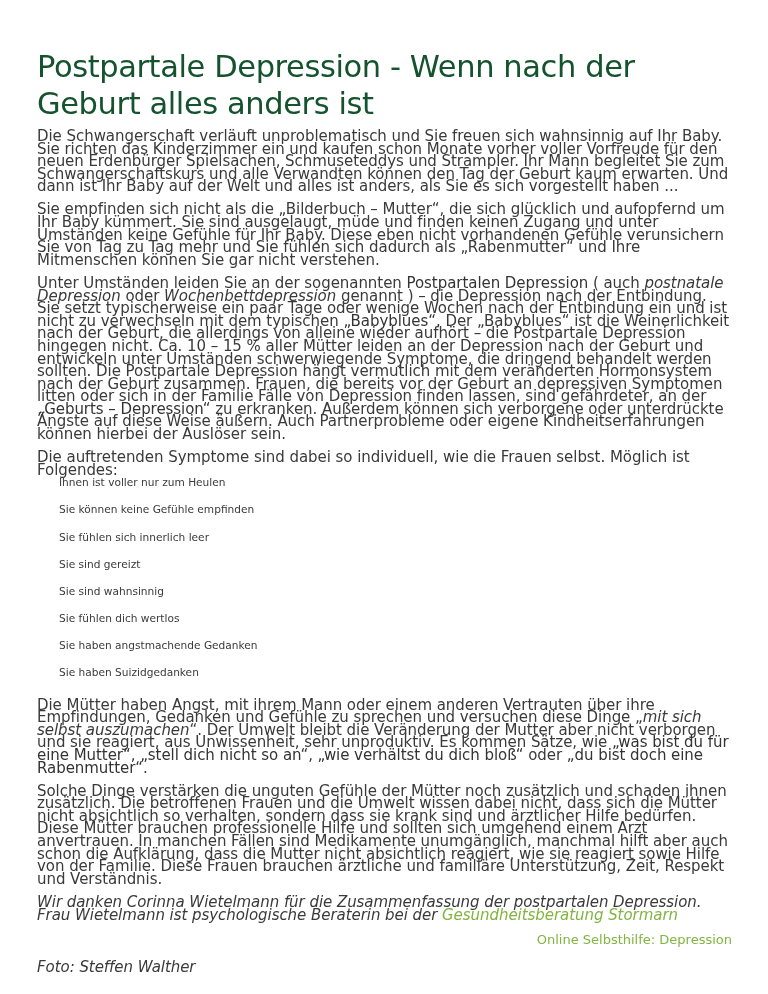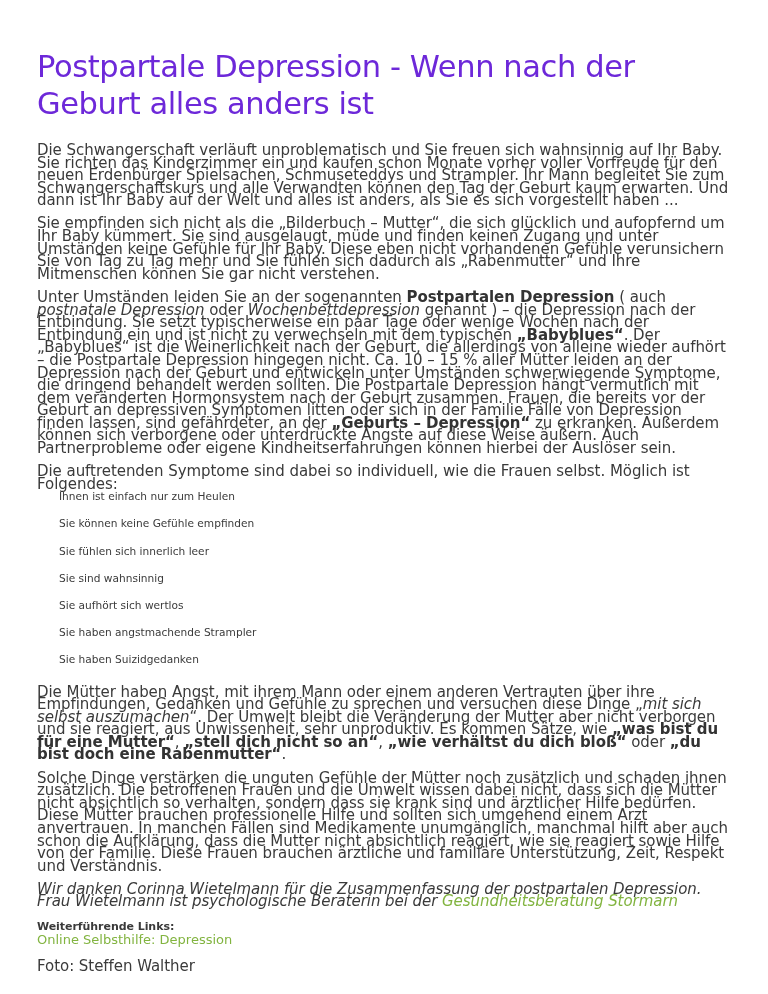--- a/index.html
+++ b/index.html
@@ -7,76 +7,76 @@
     width: 768px; height: 994px; overflow: hidden;
     font-family: "DejaVu Sans", sans-serif;
     color: #3a3a3a;
   }
   .page { padding: 48px 36px 0 37px; }
   h1 {
     font-family: "DejaVu Sans", sans-serif;
     font-weight: normal;
     font-size: 30.5px;
     line-height: 37px;
-    color: #6d28d9;
-    margin: 0 0 22px 0;
+    color: #14532d;
+    margin: 0 0 8px 0;
     letter-spacing: -0.4px;
     width: 660px;
   }
   p {
     font-size: 15px;
     line-height: 12.6px;
     margin: 0 0 10.5px 0;
     letter-spacing: -0.05px;
   }
-  p b, .bold { font-weight: bold; color: #333; }
+  p b, .bold { font-weight: normal; color: #333; }
   p i { font-style: italic; }
   .symptoms { margin: 0 0 10px 0; padding: 0; list-style: none; }
   .symptoms li {
     font-size: 10.6px;
     line-height: 12.6px;
     padding-left: 22px;
     margin-bottom: 14.5px;
   }
   .symptoms li:last-child { margin-bottom: 20px; }
   .intro-list { margin-bottom: 0; }
   .thanks { font-style: italic; margin-bottom: 13px; }
-  a { color: #82b440; text-decoration: none; }
+  a { color: #82b440; text-decoration: none; text-align: right; }
   .links-title { font-weight: bold; margin: 0; font-size: 11px; line-height: 12.6px; color: #3a3a3a; }
   .link-line { display: block; font-size: 13px; line-height: 12.6px; }
   .links { margin-bottom: 14px; }
-  .photo { }
+  .photo { font-style: italic; }
 </style>
 </head>
 <body>
 
 <div class="page">
   <h1>Postpartale Depression - Wenn nach der Geburt alles anders ist</h1>
 
   <p>Die Schwangerschaft verläuft unproblematisch und Sie freuen sich wahnsinnig auf Ihr Baby. Sie richten das Kinderzimmer ein und kaufen schon Monate vorher voller Vorfreude für den neuen Erdenbürger Spielsachen, Schmuseteddys und Strampler. Ihr Mann begleitet Sie zum Schwangerschaftskurs und alle Verwandten können den Tag der Geburt kaum erwarten. Und dann ist Ihr Baby auf der Welt und alles ist anders, als Sie es sich vorgestellt haben ...</p>
   <p>Sie empfinden sich nicht als die „Bilderbuch – Mutter“, die sich glücklich und aufopfernd um Ihr Baby kümmert. Sie sind ausgelaugt, müde und finden keinen Zugang und unter Umständen keine Gefühle für Ihr Baby. Diese eben nicht vorhandenen Gefühle verunsichern Sie von Tag zu Tag mehr und Sie fühlen sich dadurch als „Rabenmutter“ und Ihre Mitmenschen können Sie gar nicht verstehen.</p>
 
   <p><span>Unter Umständen leiden Sie an der sogenannten </span><b>Postpartalen Depression</b><span> ( auch </span><i>postnatale Depression</i><span> oder </span><i>Wochenbettdepression</i><span> genannt ) – die Depression nach der Entbindung. Sie setzt typischerweise ein paar Tage oder wenige Wochen nach der Entbindung ein und ist nicht zu verwechseln mit dem typischen </span><b>„Babyblues“</b><span>. Der „Babyblues“ ist die Weinerlichkeit nach der Geburt, die allerdings von alleine wieder aufhört – die Postpartale Depression hingegen nicht. Ca. 10 – 15 % aller Mütter leiden an der Depression nach der Geburt und entwickeln unter Umständen schwerwiegende Symptome, die dringend behandelt werden sollten. Die Postpartale Depression hängt vermutlich mit dem veränderten Hormonsystem nach der Geburt zusammen. Frauen, die bereits vor der Geburt an depressiven Symptomen litten oder sich in der Familie Fälle von Depression finden lassen, sind gefährdeter, an der </span><b>„Geburts – Depression“</b><span> zu erkranken. Außerdem können sich verborgene oder unterdrückte Ängste auf diese Weise äußern. Auch Partnerprobleme oder eigene Kindheitserfahrungen können hierbei der Auslöser sein.</span></p>
 
   <p class="intro-list">Die auftretenden Symptome sind dabei so individuell, wie die Frauen selbst. Möglich ist Folgendes:</p>
   <ul class="symptoms">
-    <li>Ihnen ist einfach nur zum Heulen</li>
+    <li>Ihnen ist voller nur zum Heulen</li>
     <li>Sie können keine Gefühle empfinden</li>
     <li>Sie fühlen sich innerlich leer</li>
+    <li>Sie sind gereizt</li>
     <li>Sie sind wahnsinnig</li>
-    <li>Sie aufhört sich wertlos</li>
-    <li>Sie haben angstmachende Strampler</li>
+    <li>Sie fühlen dich wertlos</li>
+    <li>Sie haben angstmachende Gedanken</li>
     <li>Sie haben Suizidgedanken</li>
   </ul>
 
   <p><span>Die Mütter haben Angst, mit ihrem Mann oder einem anderen Vertrauten über ihre Empfindungen, Gedanken und Gefühle zu sprechen und versuchen diese Dinge „</span><i>mit sich selbst auszumachen</i><span>“. Der Umwelt bleibt die Veränderung der Mutter aber nicht verborgen und sie reagiert, aus Unwissenheit, sehr unproduktiv. Es kommen Sätze, wie </span><b>„was bist du für eine Mutter“</b><span>, </span><b>„stell dich nicht so an“</b><span>, </span><b>„wie verhältst du dich bloß“</b><span> oder </span><b>„du bist doch eine Rabenmutter“</b><span>.</span></p>
 
   <p>Solche Dinge verstärken die unguten Gefühle der Mütter noch zusätzlich und schaden ihnen zusätzlich. Die betroffenen Frauen und die Umwelt wissen dabei nicht, dass sich die Mütter nicht absichtlich so verhalten, sondern dass sie krank sind und ärztlicher Hilfe bedürfen. Diese Mütter brauchen professionelle Hilfe und sollten sich umgehend einem Arzt anvertrauen. In manchen Fällen sind Medikamente unumgänglich, manchmal hilft aber auch schon die Aufklärung, dass die Mutter nicht absichtlich reagiert, wie sie reagiert sowie Hilfe von der Familie. Diese Frauen brauchen ärztliche und familiäre Unterstützung, Zeit, Respekt und Verständnis.</p>
 
   <p class="thanks"><span>Wir danken Corinna Wietelmann für die Zusammenfassung der postpartalen Depression. Frau Wietelmann ist psychologische Beraterin bei der </span><a href="#">Gesundheitsberatung Stormarn</a></p>
 
   <div class="links">
-    <p class="links-title">Weiterführende Links:</p>
     <a href="#" class="link-line">Online Selbsthilfe: Depression</a>
   </div>
 
   <p class="photo">Foto: Steffen Walther</p>
 </div>
 
 </body></html>

